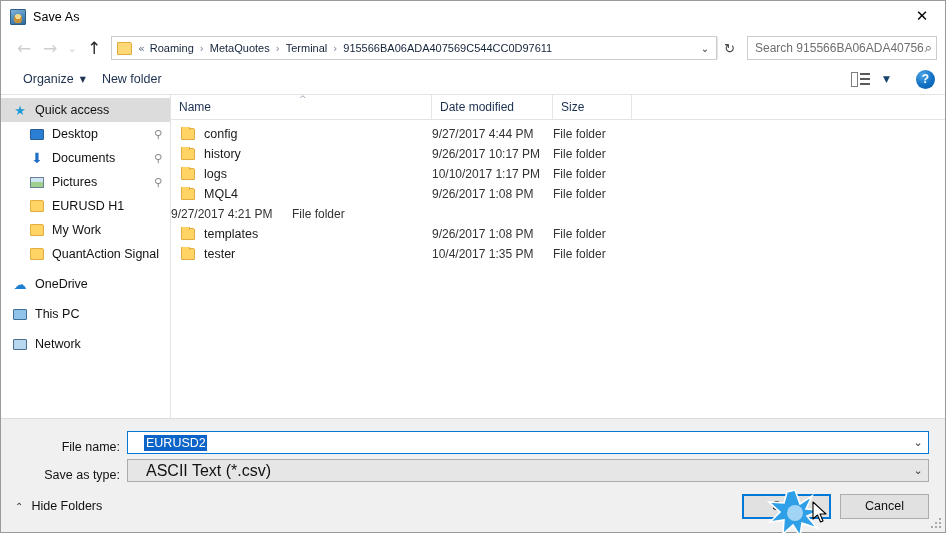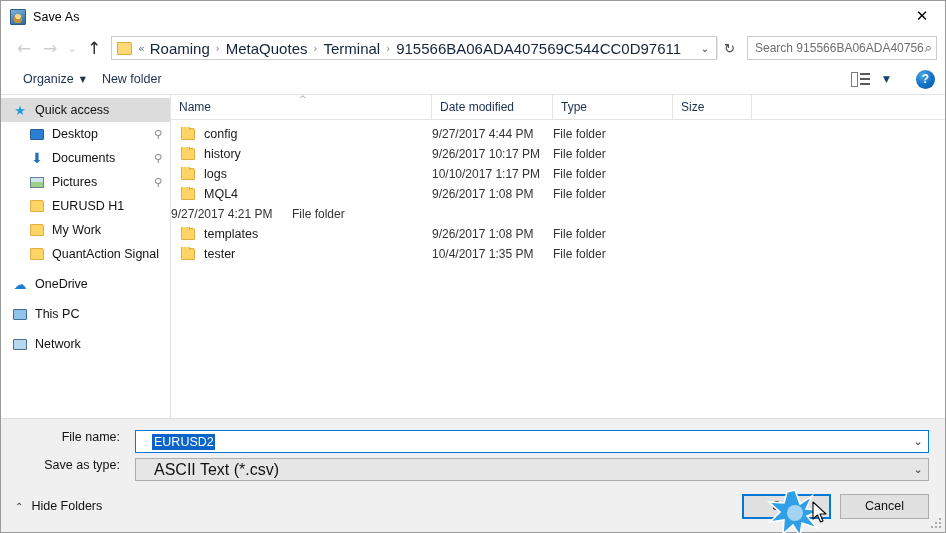--- a/index.html
+++ b/index.html
@@ -63,21 +63,21 @@
     border: 1px solid #cccccc; background: #fff;
     display: flex; align-items: center; padding: 0 2px 0 5px;
     min-width: 0;
   }
   .crumb-folder {
     width: 15px; height: 13px; flex: 0 0 15px;
     background: #ffd878; border: 1px solid #e0ab3d; border-radius: 1px 2px 1px 1px;
     margin-right: 5px;
   }
   .crumb {
-    font-size: 15px; color: #14243a; white-space: nowrap;
+    font-size: 11px; color: #14243a; white-space: nowrap;
     padding: 0 2px;
   }
   .crumb-sep { color: #6d7f95; font-size: 10px; padding: 0 4px; font-family: "DejaVu Sans", sans-serif; }
   .crumb-sep.dbl { color:#5b6b7f; font-size:11px; padding: 0 3px 0 1px;}
   .crumb-spacer { flex: 1 1 auto; }
   .addr-chevron { width: 18px; text-align: center; color: #3a3a3a; font-size: 10px; font-family:"DejaVu Sans",sans-serif;}
   .refresh-btn {
     width: 24px; height: 22px; border-left: 1px solid #e2e2e2;
     display: flex; align-items: center; justify-content: center;
     color: #4a4a4a; font-size: 13px; font-family: "DejaVu Sans", sans-serif;
@@ -180,21 +180,21 @@
   .fico::before {
     content:""; position:absolute; left:-1px; top:-3px; width:7px; height:3px;
     background:#ffd464; border:1px solid #e3ad41; border-bottom:none; border-radius:1px 2px 0 0;
   }
 
   
   .formarea {
     flex: 0 0 62px; background: #f0f0f0; border-top: 1px solid #dcdcdc;
     padding: 11px 16px 0 0;
   }
-  .frm-row { display: flex; align-items: flex-start; height: 24px; margin-bottom: 4px; gap: 8px; }
+  .frm-row { display: flex; align-items: flex-end; height: 24px; margin-bottom: 4px; }
   .frm-label { width: 126px; flex: 0 0 126px; text-align: right; padding-right: 7px; font-size: 12.5px; color: #111; }
   .frm-field {
     flex: 1 1 auto; height: 23px; display: flex; align-items: center;
     padding-left: 16px; min-width: 0;
   }
   .frm-field.name { border: 1px solid #0078d7; background: #fff; }
   .frm-field.type { border: 1px solid #acacac; background: #e6e6e6; }
   .sel-text { background: #0c64c8; color: #fff; font-size: 12.5px; padding: 1px 1px 1px 2px; }
   .plain-text { font-size: 16px; color: #111; padding-left: 2px; }
   .fld-chevron {
@@ -356,23 +356,20 @@
 
     <div class="filepane">
       <div class="col-header">
         <div class="col name">
           <span>Name</span>
           <span class="sort-caret">^</span>
         </div>
         <div class="col date">
           <span>Date modified</span>
         </div>
-        <div class="col type">
-          <span>Type</span>
-        </div>
         <div class="col size">
           <span>Size</span>
         </div>
         <div class="col rest"></div>
       </div>
 
       <div class="rows">
         <div class="frow">
           <span class="fcell name">
             <span class="fico"></span>

